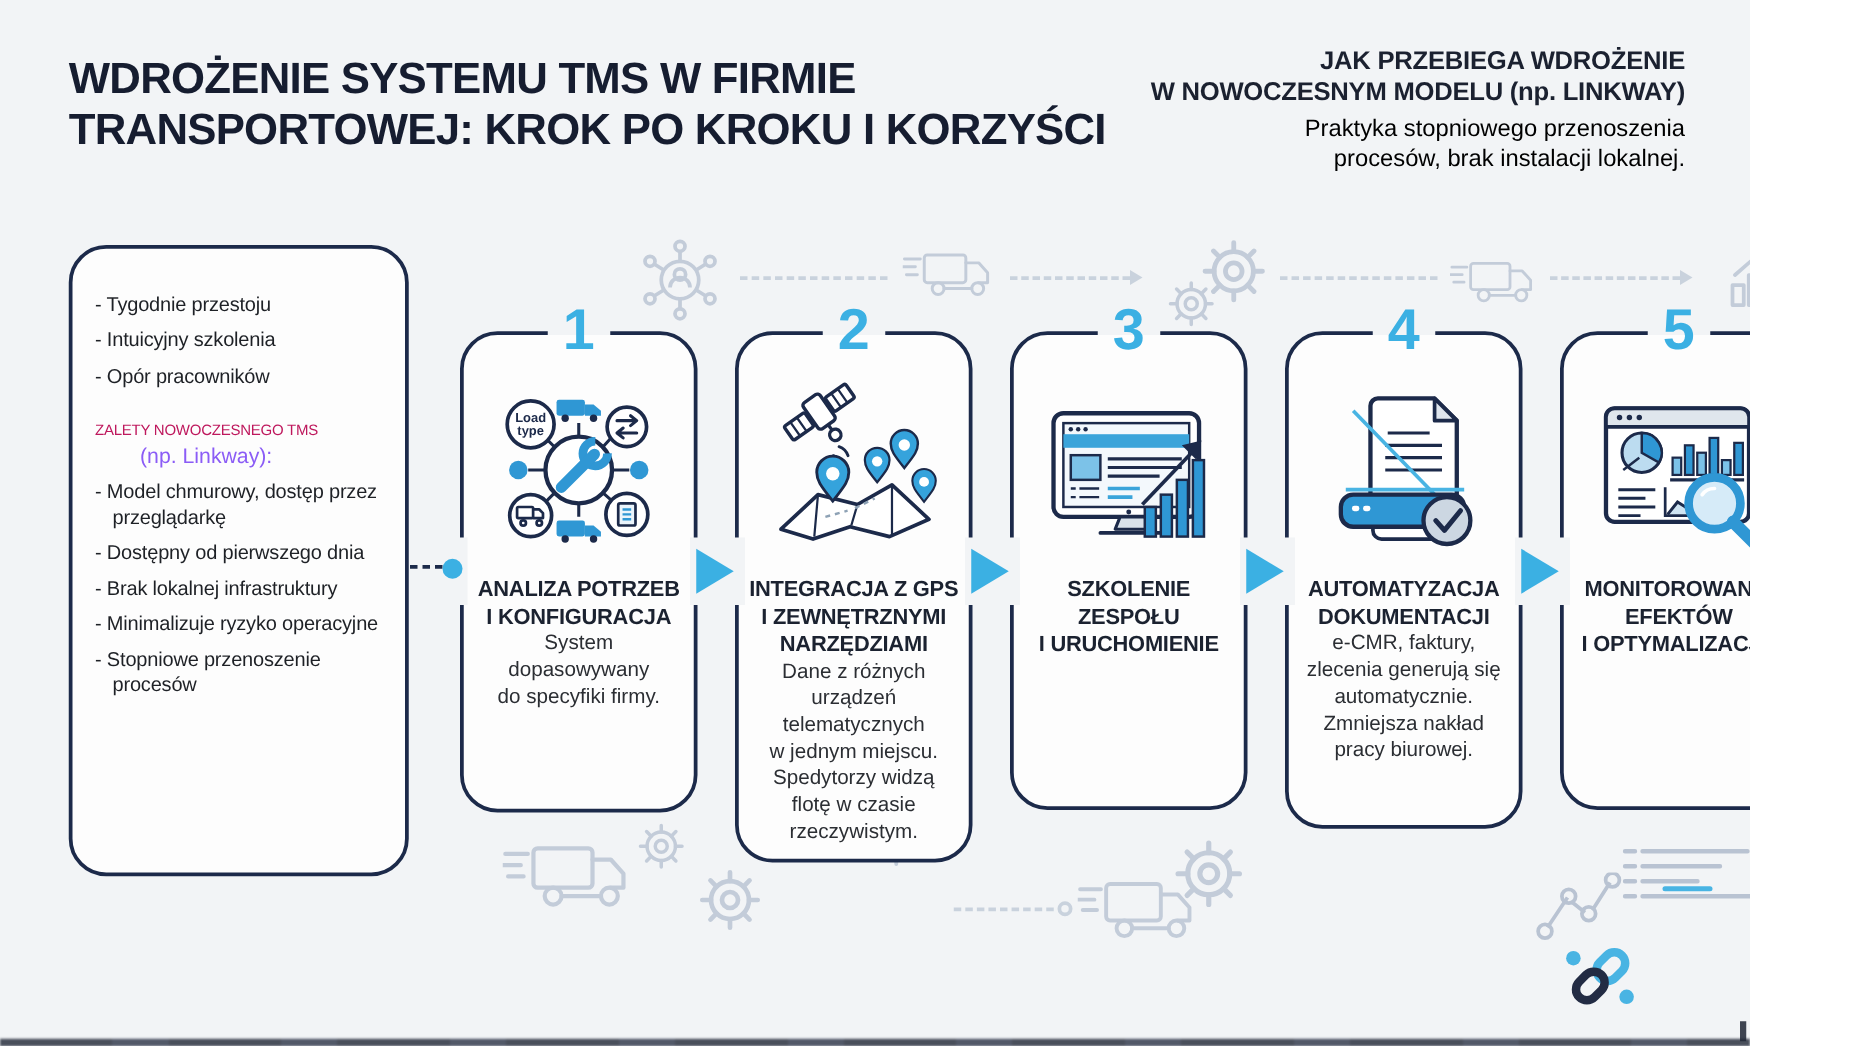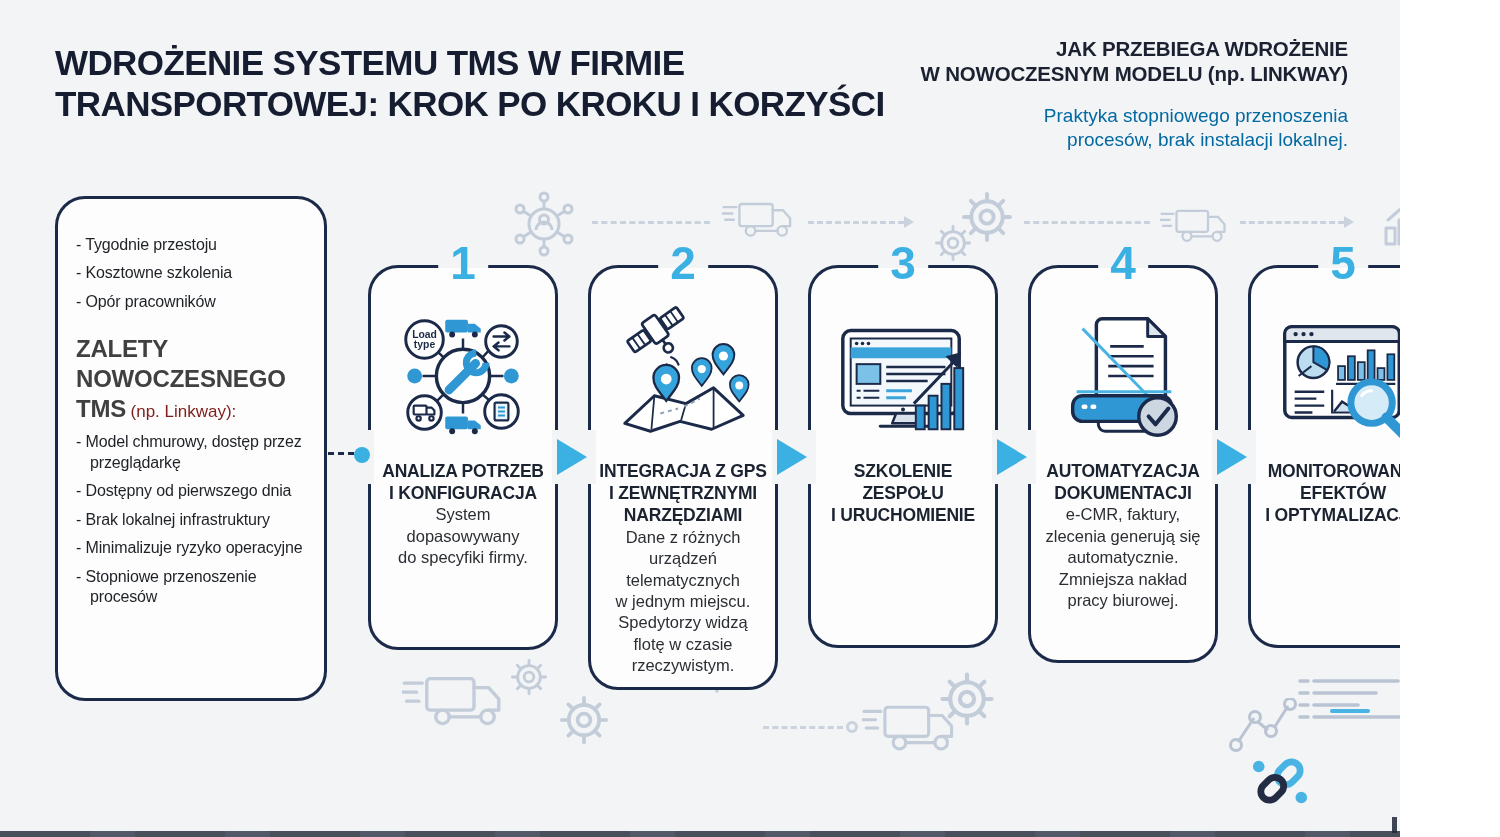--- a/index.html
+++ b/index.html
@@ -9,32 +9,32 @@
   }
   *{box-sizing:border-box;margin:0;padding:0;}
   body{font-family:"Liberation Sans",sans-serif;background:#fff;}
   .canvas{position:relative;width:1400px;height:837px;background:var(--bg);overflow:hidden;padding-left:18px;}
 
   
   .title{position:absolute;left:55px;top:42px;font-size:35px;font-weight:bold;
     color:var(--ink);line-height:1.18;letter-spacing:-0.6px;white-space:pre-line;}
   .hdr-right{position:absolute;right:52px;top:36px;text-align:right;}
   .hdr-right-heading{font-size:20.5px;font-weight:bold;color:#1b2130;line-height:1.22;white-space:pre-line;letter-spacing:-0.2px;}
-  .hdr-right-sub{font-size:19px;color:#0369a1;line-height:1.24;white-space:pre-line;margin-top:18px;}
+  .hdr-right-sub{font-size:19px;color:#000000;line-height:1.24;white-space:pre-line;margin-top:6px;}
 
   
   .panel{position:absolute;left:55px;top:196px;width:272px;height:505px;background:var(--card);
     border:3.5px solid var(--navy);border-radius:30px;padding:28px 10px 0 18px;z-index:2;}
   .panel-h{font-size:18.5px;font-weight:bold;color:#14181f;letter-spacing:-0.2px;}
   .panel ul{list-style:none;margin-top:8px;}
   .panel li{font-size:16px;color:#1e2126;line-height:1.28;margin:8px 0;padding-left:14px;text-indent:-14px;letter-spacing:-0.15px;}
   .panel li::before{content:"- ";}
   .panel-h2{margin-top:22px;width:205px;line-height:1.25;}
-  .panel-h2 .b{font-size:24px;font-weight:bold;color:#404040;letter-spacing:-0.2px;}
-  .panel-h2 .r{font-size:17px;color:#7f1d1d;}
+  .panel-h2 .b{font-size:12px;font-weight:normal;color:#be185d;letter-spacing:-0.2px;}
+  .panel-h2 .r{font-size:17px;color:#8b5cf6;margin-left:36px;}
 
   
   .decor{position:absolute;z-index:1;}
   .dashline{position:absolute;border-top:3px dashed var(--dash);z-index:1;}
   .dashhead{position:absolute;width:0;height:0;border-left:10px solid var(--dash);
     border-top:6px solid transparent;border-bottom:6px solid transparent;z-index:1;}
   .endcircle{position:absolute;width:12px;height:12px;border:3px solid var(--dash);border-radius:50%;z-index:1;}
 
   
   .card{position:absolute;top:265px;width:190px;background:var(--card);border:3.5px solid var(--navy);
@@ -178,21 +178,21 @@
       <path d="M2 17h8 M16 17h62"></path>
       <path d="M2 29h8 M16 29h44"></path>
       <path d="M2 41h8 M16 41h88 M112 41h14"></path>
     </g>
     <path d="M34 35h36" stroke="#49b4e3" stroke-width="4" stroke-linecap="round"></path>
   </svg>
 
   <aside class="panel">
     <ul>
       <li>Tygodnie przestoju</li>
-      <li>Kosztowne szkolenia</li>
+      <li>Intuicyjny szkolenia</li>
       <li>Opór pracowników</li>
     </ul>
     <div class="panel-h2">
       <span class="b">ZALETY NOWOCZESNEGO TMS</span>
       <span class="r">(np. Linkway):</span>
     </div>
     <ul>
       <li>Model chmurowy, dostęp przez przeglądarkę</li>
       <li>Dostępny od pierwszego dnia</li>
       <li>Brak lokalnej infrastruktury</li>

